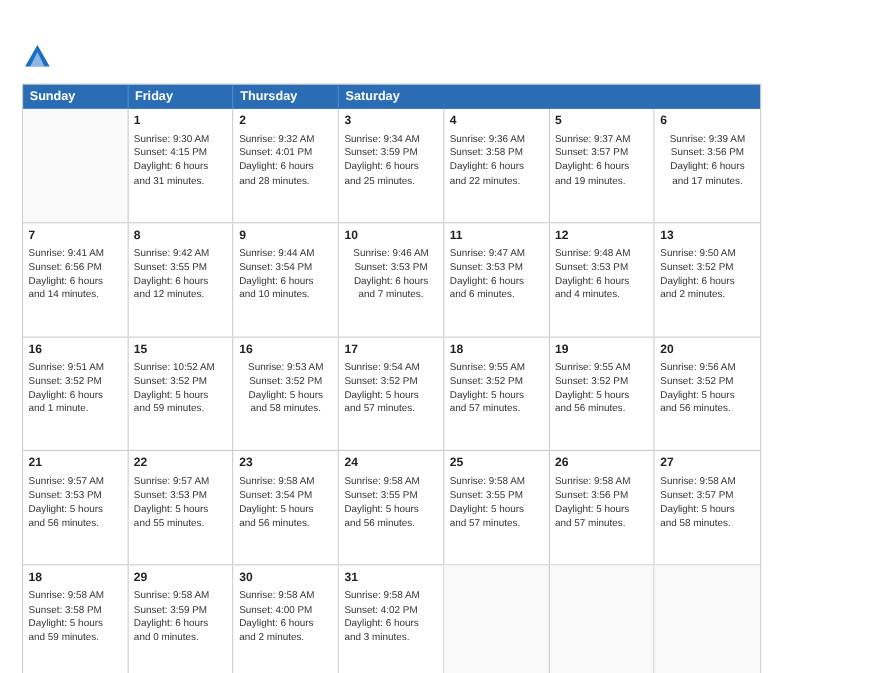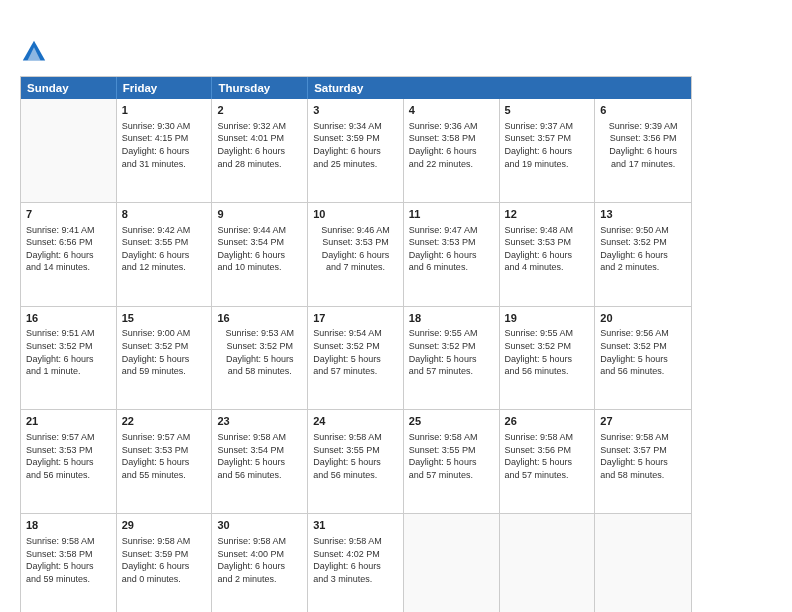--- a/index.html
+++ b/index.html
@@ -244,21 +244,21 @@
         <div class="cal-row">
           <div class="cal-cell">
             <div class="day-num">16</div>
             <div class="cell-text" style="white-space: pre-line;">Sunrise: 9:51 AM
 Sunset: 3:52 PM
 Daylight: 6 hours
 and 1 minute.</div>
           </div>
           <div class="cal-cell">
             <div class="day-num">15</div>
-            <div class="cell-text" style="white-space: pre-line;">Sunrise: 9:00 AM
+            <div class="cell-text" style="white-space: pre-line;">Sunrise: 10:52 AM
 Sunset: 3:52 PM
 Daylight: 5 hours
 and 59 minutes.</div>
           </div>
           <div class="cal-cell">
             <div class="day-num">16</div>
             <div class="cell-text" style="white-space: pre-line; text-align: center;">Sunrise: 9:53 AM
 Sunset: 3:52 PM
 Daylight: 5 hours
 and 58 minutes.</div>

